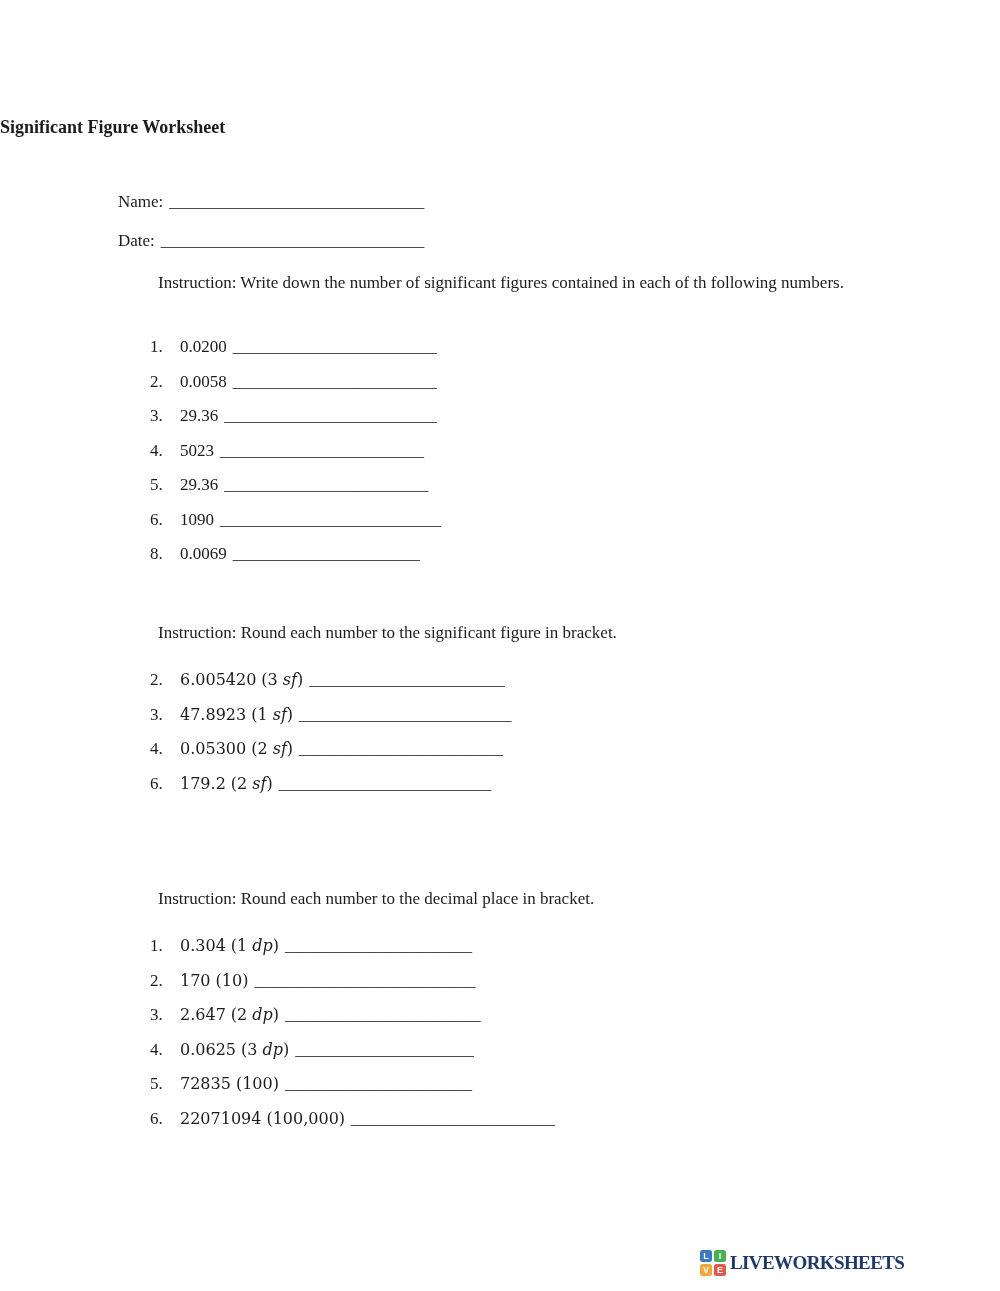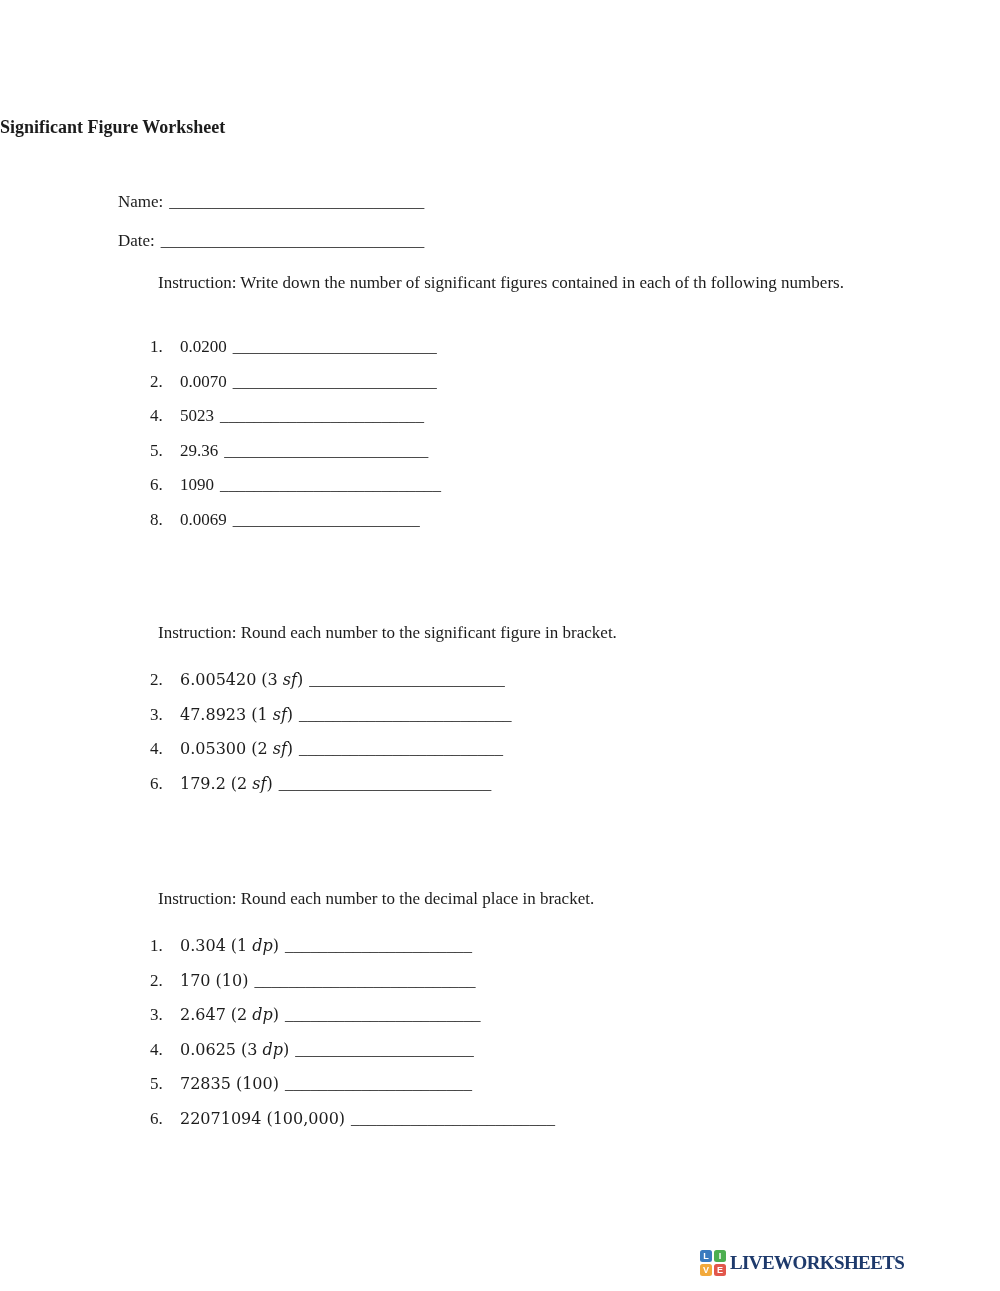--- a/index.html
+++ b/index.html
@@ -102,21 +102,22 @@
     <span>Name:</span><span class="blank">______________________________</span>
   </div>
 
   <div class="field-row field-date">
     <span>Date:</span><span class="blank">_______________________________</span>
   </div>
 
   <div class="instr instr1">Instruction: Write down the number of significant figures contained in each of th following numbers.</div>
   <ol class="ws-list list1">
       <li class="item"><span class="num">1.</span><span>0.0200</span><span class="blank">________________________</span></li>
-      <li class="item"><span class="num">2.</span><span>0.0070</span><span class="blank">________________________</span></li>
+      <li class="item"><span class="num">2.</span><span>0.0058</span><span class="blank">________________________</span></li>
+      <li class="item"><span class="num">3.</span><span>29.36</span><span class="blank">_________________________</span></li>
       <li class="item"><span class="num">4.</span><span>5023</span><span class="blank">________________________</span></li>
       <li class="item"><span class="num">5.</span><span>29.36</span><span class="blank">________________________</span></li>
       <li class="item"><span class="num">6.</span><span>1090</span><span class="blank">__________________________</span></li>
       <li class="item"><span class="num">8.</span><span>0.0069</span><span class="blank">______________________</span></li>
     </ol>
 
   <div class="instr instr2">Instruction: Round each number to the significant figure in bracket.</div>
   <ol class="ws-list list2">
       <li class="item"><span class="num">2.</span><span class="math">6.005420</span><span class="bracket math">(3 <i>sf</i>)</span><span class="blank">_______________________</span></li>
       <li class="item"><span class="num">3.</span><span class="math">47.8923</span><span class="bracket math">(1 <i>sf</i>)</span><span class="blank">_________________________</span></li>

